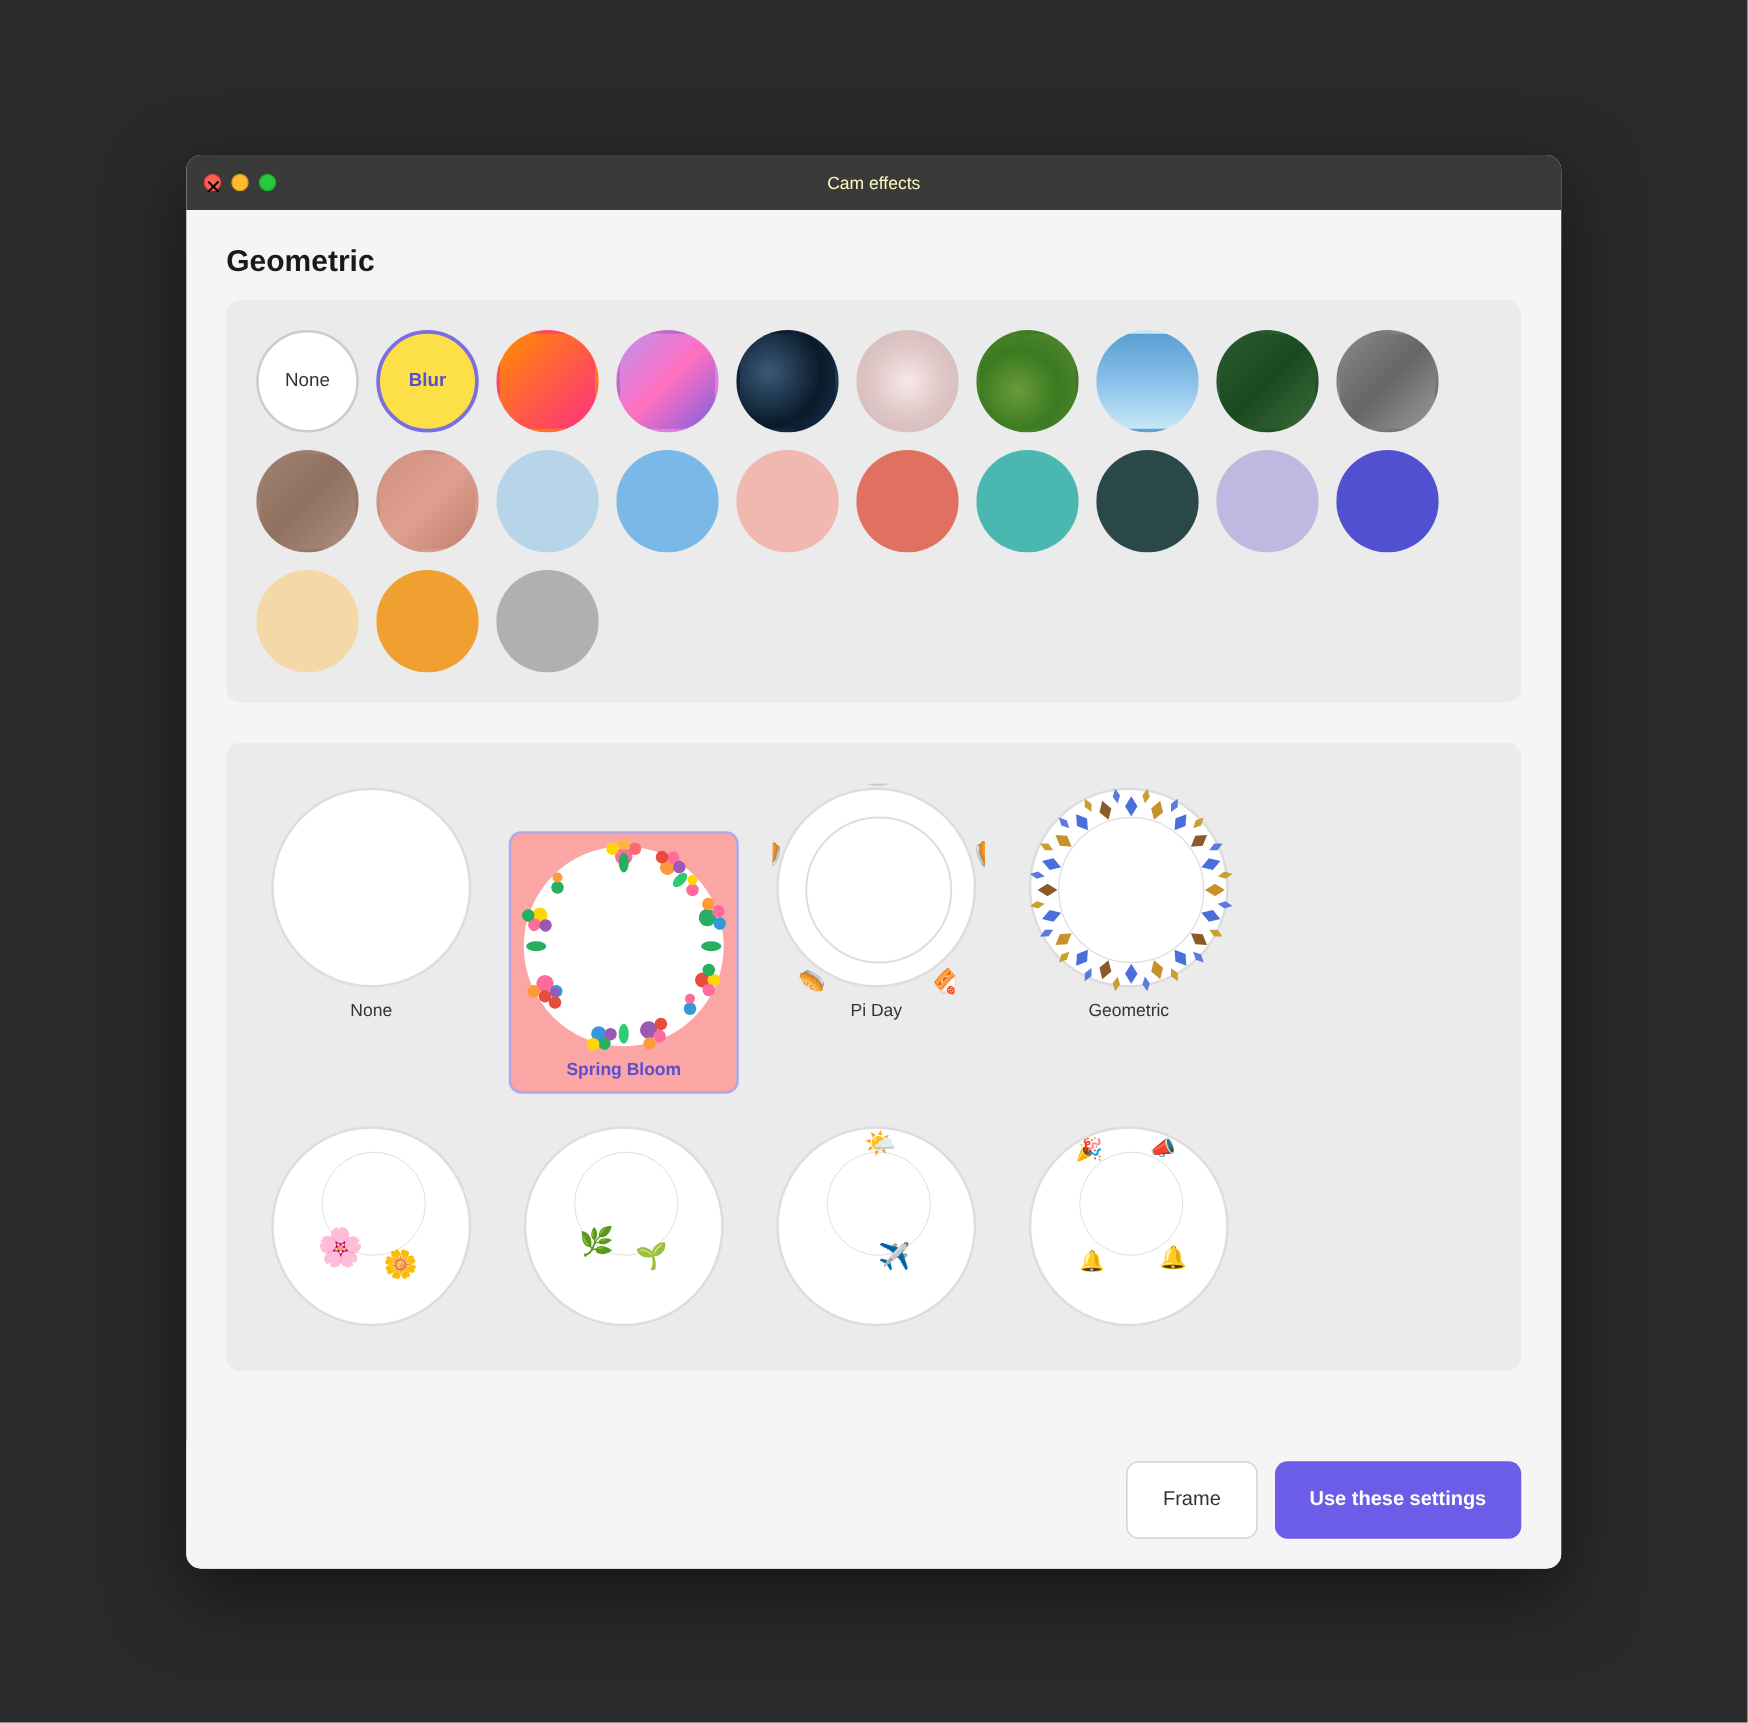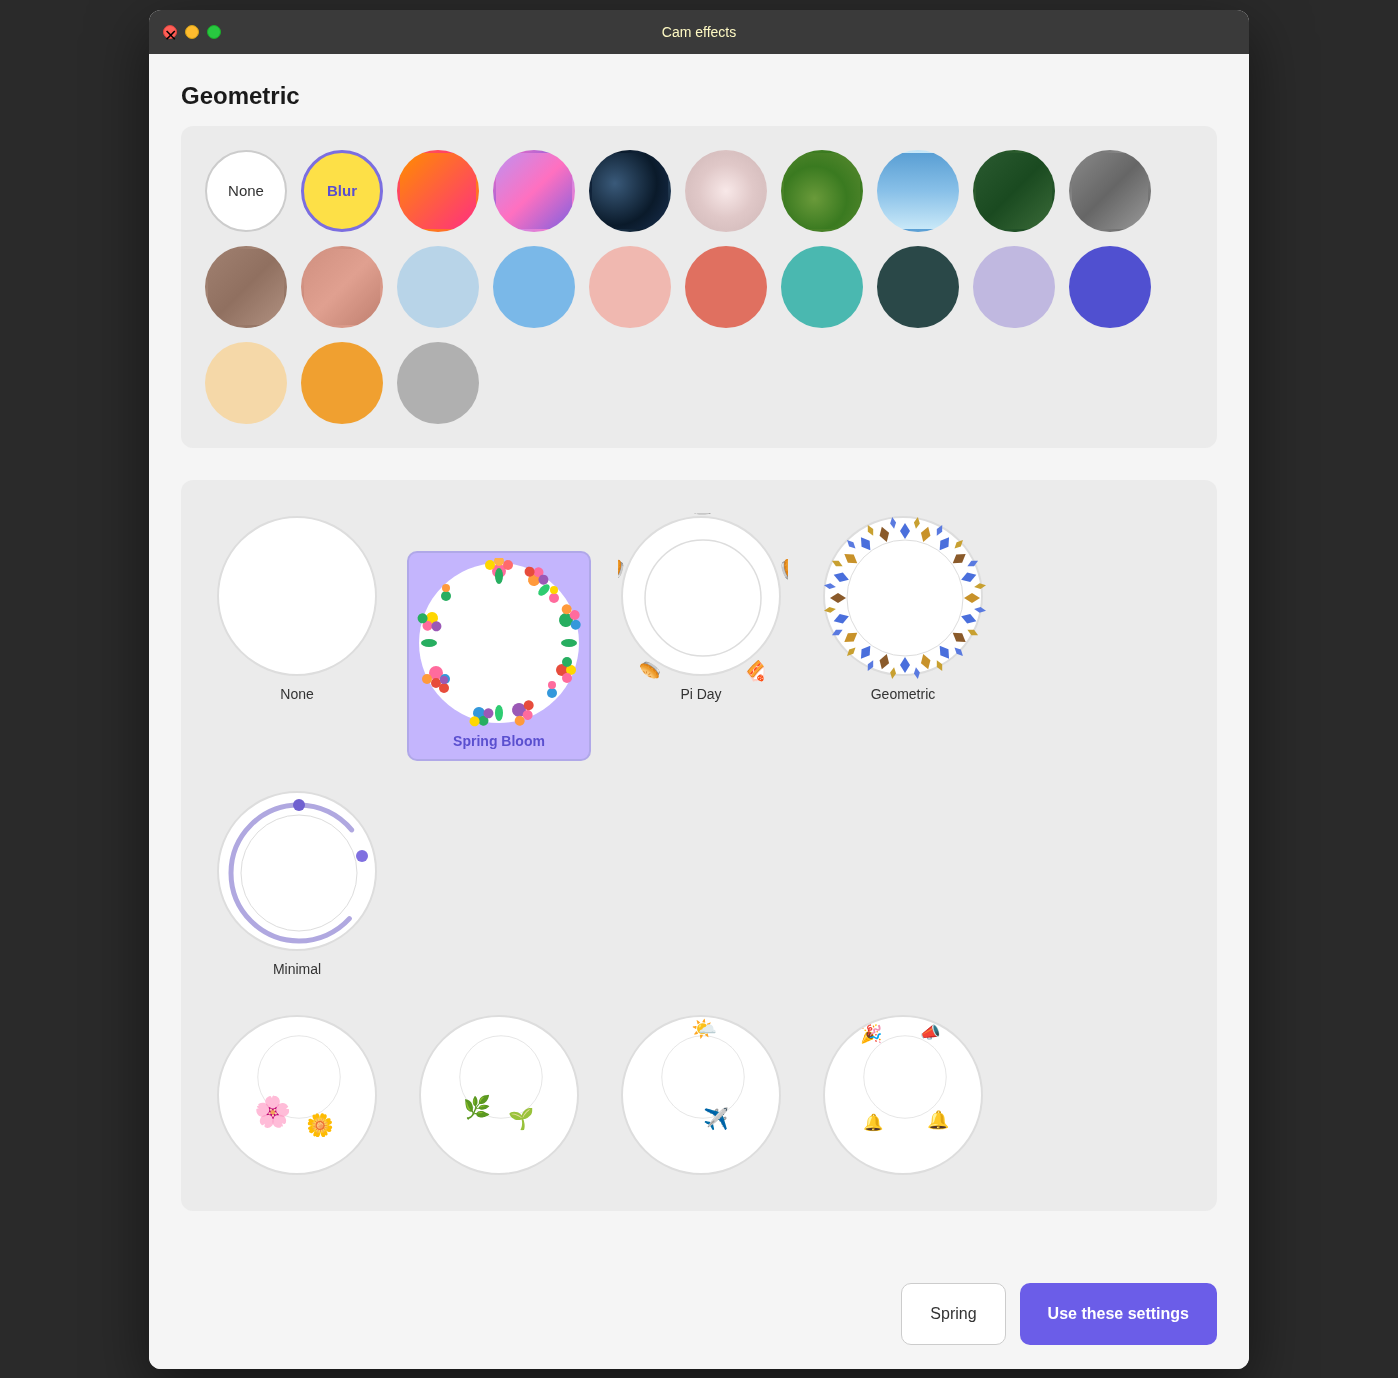--- a/index.html
+++ b/index.html
@@ -123,21 +123,21 @@
       display: flex;
       flex-direction: column;
       align-items: center;
       gap: 10px;
       cursor: pointer;
       padding: 10px;
       border-radius: 10px;
     }
 
     .frame-option.selected {
-      background: #c4b5fd;
+      background: #fca5a5;
       border: 2px solid #b0a8e8;
       margin-top: 47px;
     }
 
     .frame-option:not(.selected) {
       border: 2px solid transparent;
     }
 
     .frame-circle {
       width: 160px;
@@ -460,33 +460,20 @@
               <polygon points="85,3 88,9 85,15 82,9" fill="#5a7ae0" transform="rotate(279,85,85)"></polygon>
               <polygon points="85,3 88,9 85,15 82,9" fill="#c8a030" transform="rotate(297,85,85)"></polygon>
               <polygon points="85,3 88,9 85,15 82,9" fill="#5a7ae0" transform="rotate(315,85,85)"></polygon>
               <polygon points="85,3 88,9 85,15 82,9" fill="#c8a030" transform="rotate(333,85,85)"></polygon>
               <polygon points="85,3 88,9 85,15 82,9" fill="#5a7ae0" transform="rotate(351,85,85)"></polygon>
             </svg>
           </div>
           <span class="frame-label">Geometric</span>
         </div>
 
-        <div class="frame-option">
-          <div class="frame-circle" style="overflow: visible; background: white;">
-            <svg width="170" height="170" viewBox="0 0 170 170" style="position:absolute;top:-5px;left:-5px;">
-              <circle cx="85" cy="85" r="58" fill="white" stroke="#ddd" stroke-width="1"></circle>
-
-              <circle cx="85" cy="85" r="68" fill="none" stroke="#b0a8e0" stroke-width="5" stroke-dasharray="330 100" stroke-dashoffset="-50" stroke-linecap="round"></circle>
-
-              <circle cx="85" cy="17" r="6" fill="#7060d0"></circle>
-              <circle cx="148" cy="68" r="6" fill="#8070e0"></circle>
-            </svg>
-          </div>
-          <span class="frame-label">Minimal</span>
-        </div>
       </div>
 
       <div class="partial-row">
 
         <div class="frame-option-partial">
           <div class="frame-partial-circle">
             <svg width="160" height="120" viewBox="0 0 160 160">
               <circle cx="80" cy="80" r="55" fill="white" stroke="#ddd" stroke-width="1"></circle>
 
               <text x="20" y="140" font-size="40">🌸</text>
@@ -524,16 +511,16 @@
               <text x="110" y="145" font-size="24">🔔</text>
               <text x="25" y="148" font-size="22">🔔</text>
             </svg>
           </div>
         </div>
       </div>
     </div>
   </div>
 
   <div class="footer">
-    <button class="btn-cancel">Spring</button>
+    <button class="btn-cancel">Frame</button>
     <button class="btn-primary">Use these settings</button>
   </div>
 </div>
 
 </body></html>

